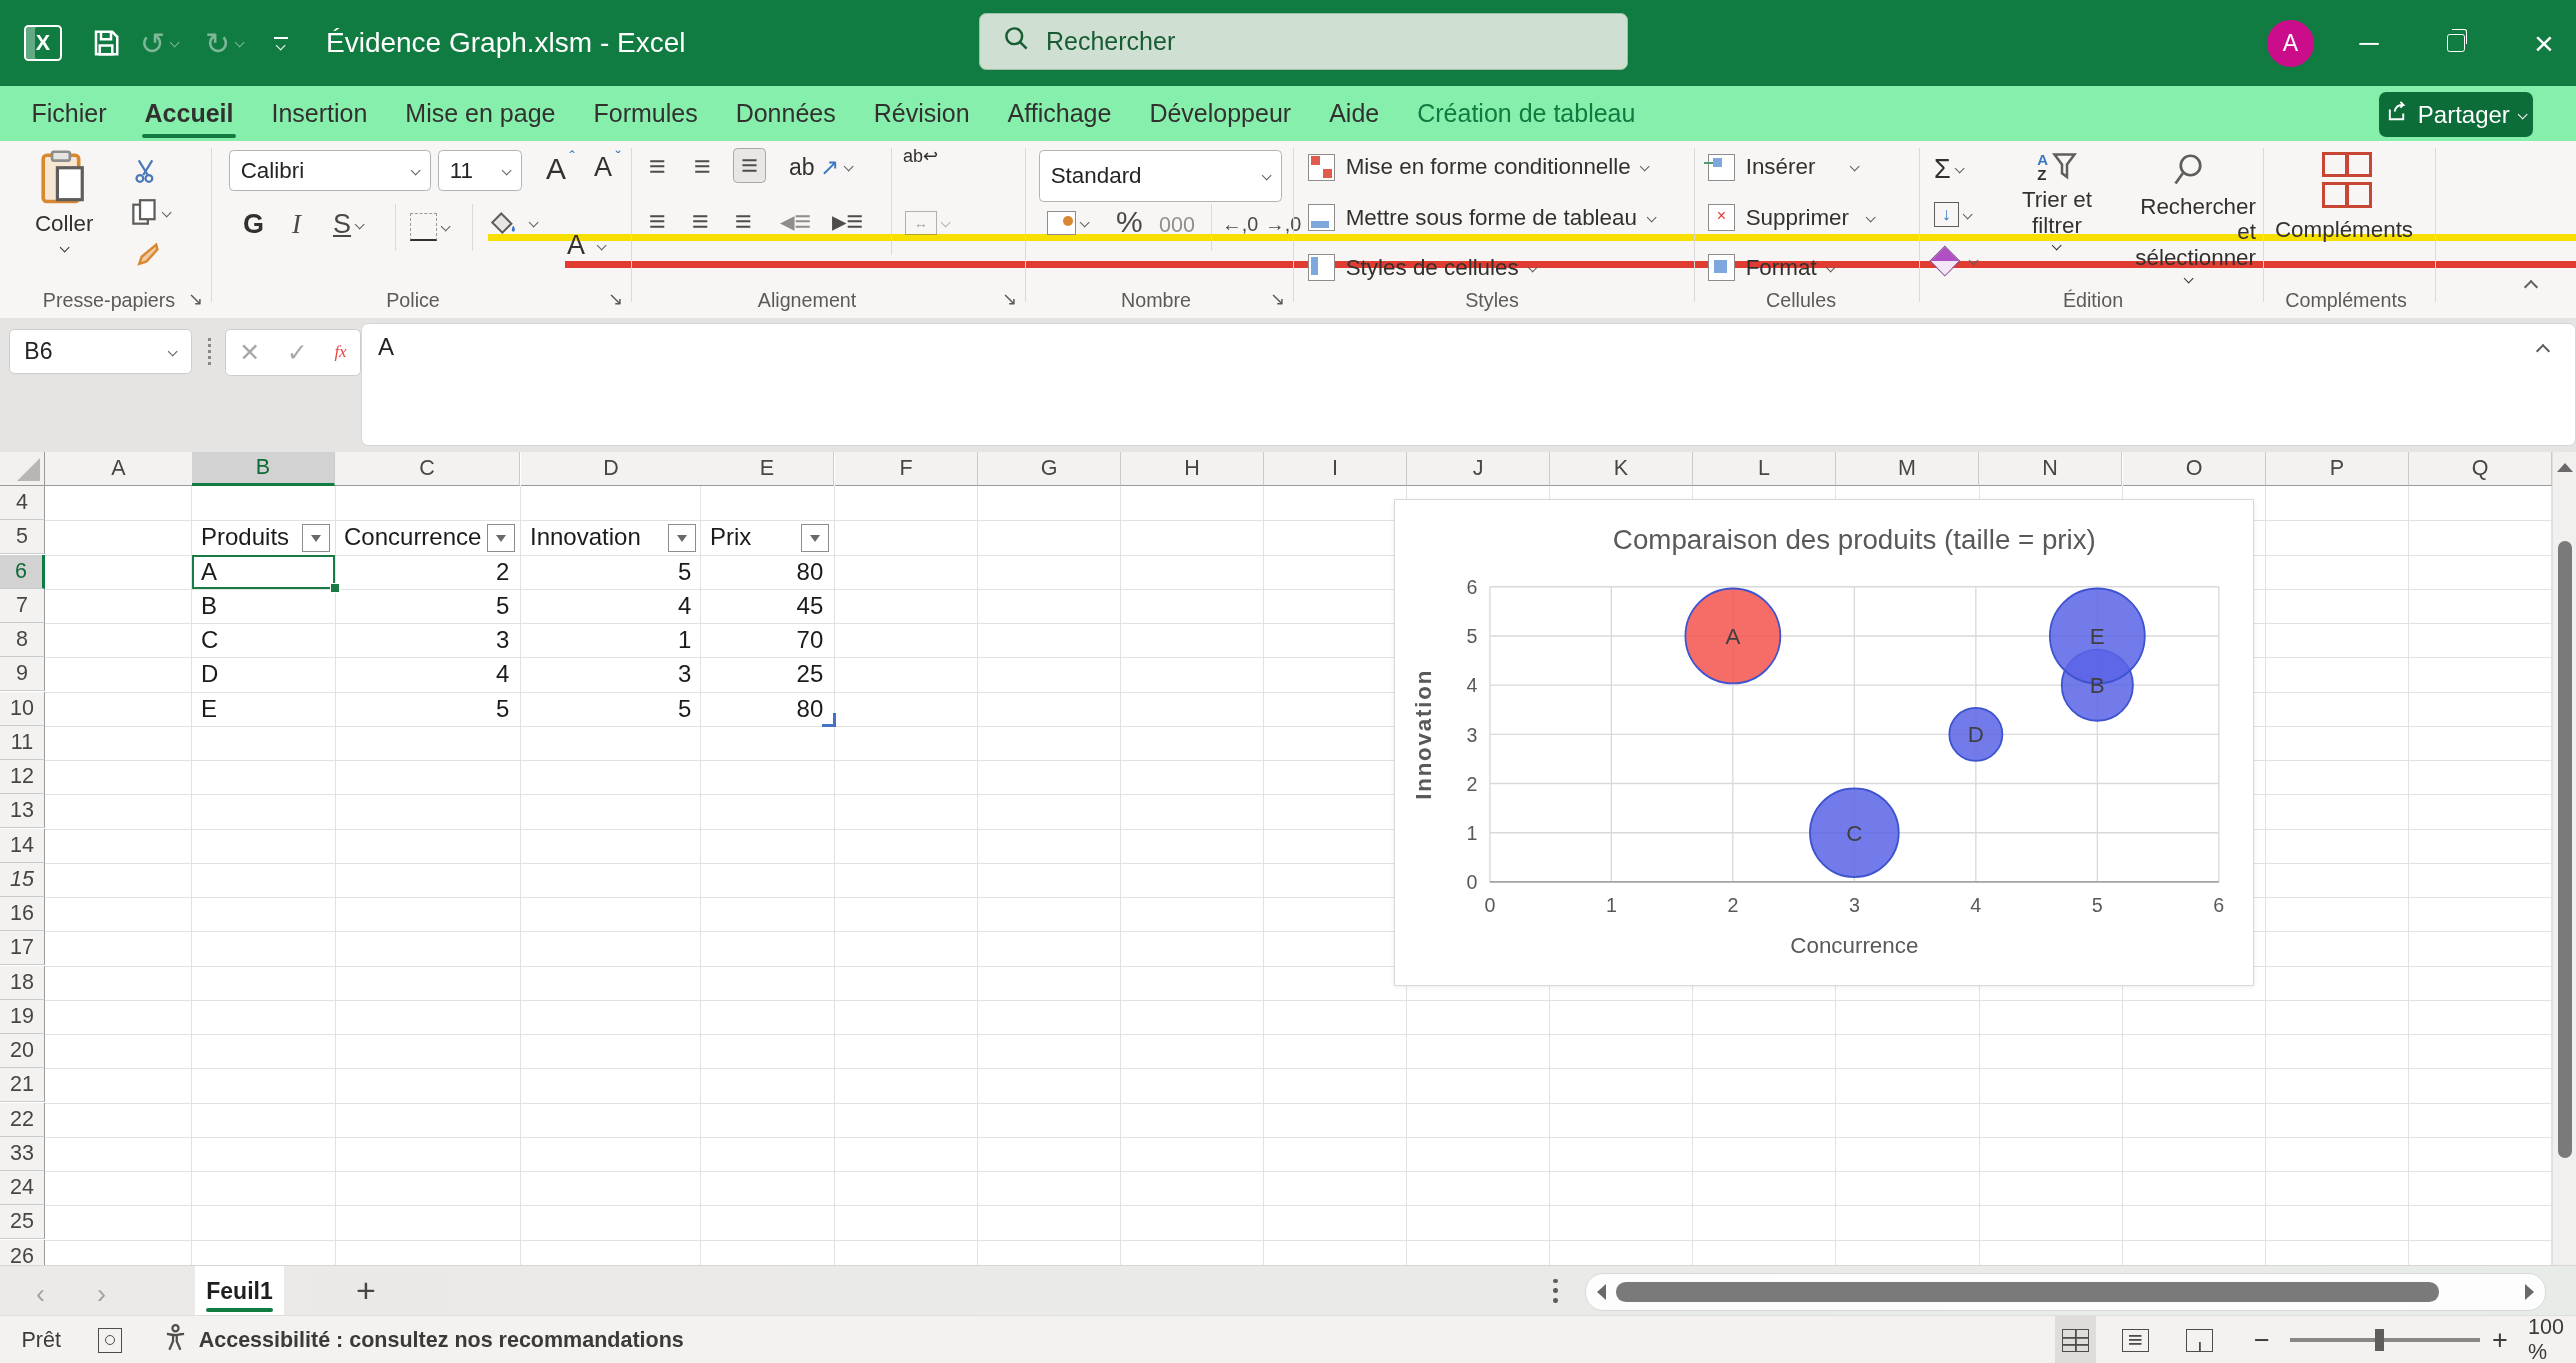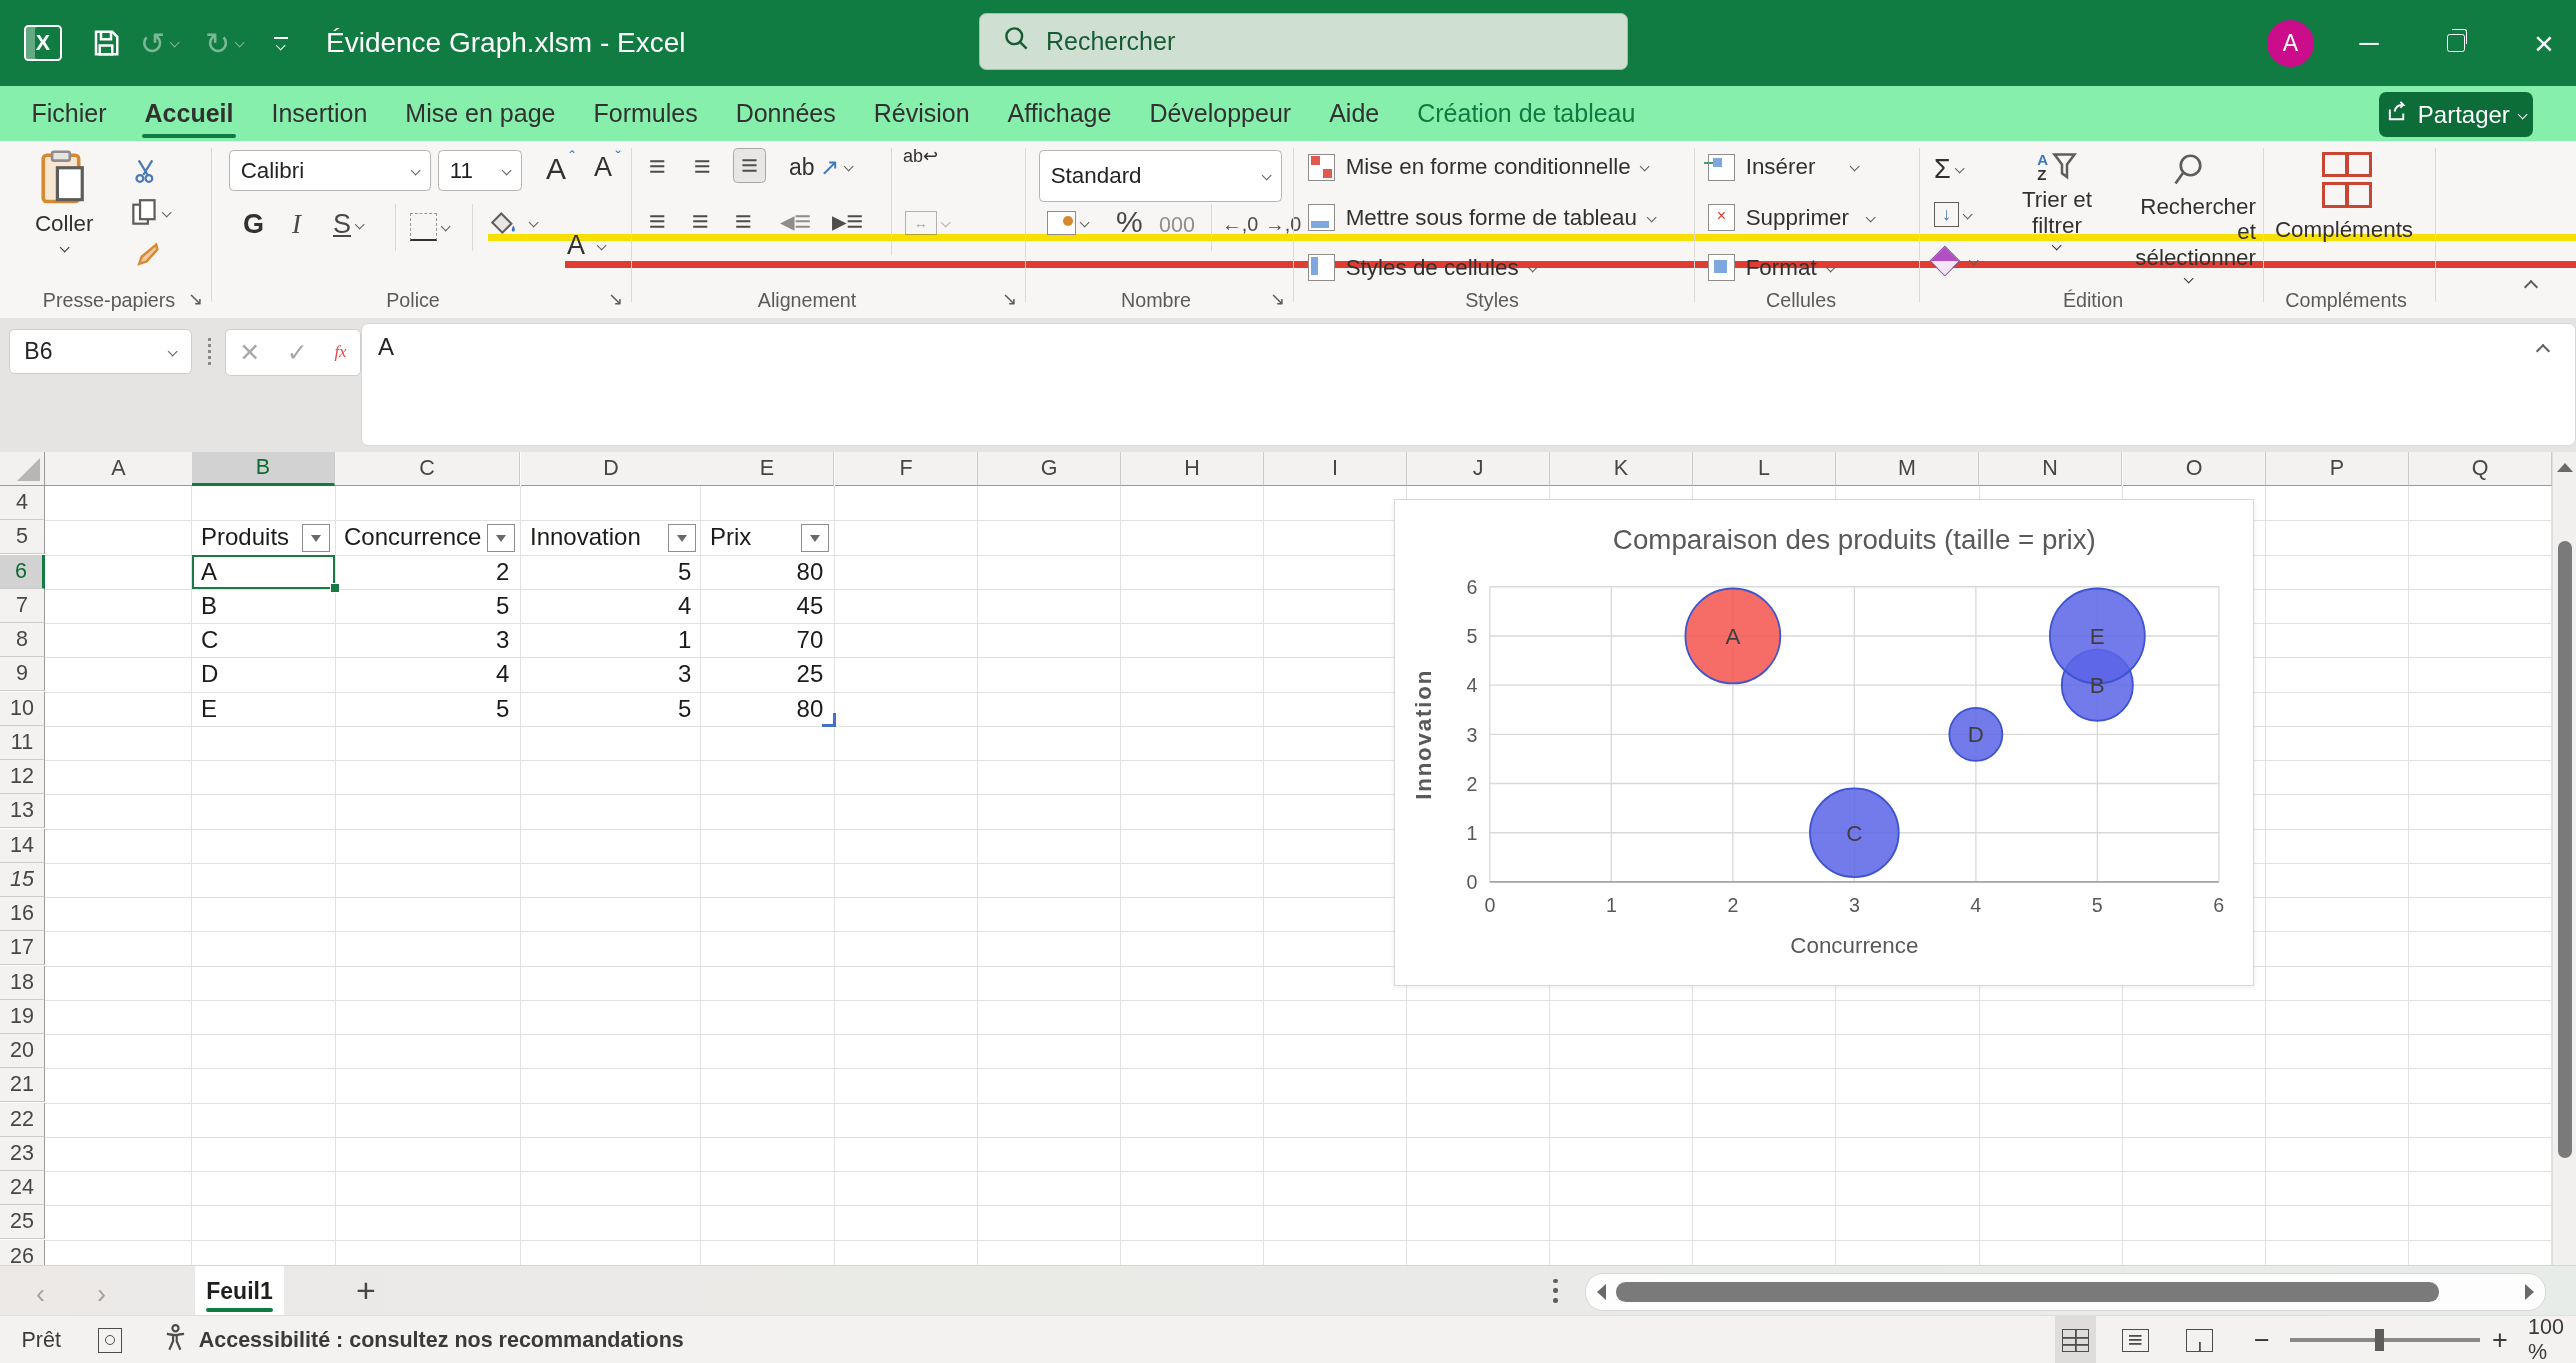--- a/index.html
+++ b/index.html
@@ -448,21 +448,21 @@
       <div class="rowh" style="top: 514px; height: 34px;">18</div>
       <div class="hline" style="left: 45px; top: 548px; width: 2507px;"></div>
       <div class="rowh" style="top: 548px; height: 34px;">19</div>
       <div class="hline" style="left: 45px; top: 582px; width: 2507px;"></div>
       <div class="rowh" style="top: 582px; height: 34px;">20</div>
       <div class="hline" style="left: 45px; top: 616px; width: 2507px;"></div>
       <div class="rowh" style="top: 616px; height: 34px;">21</div>
       <div class="hline" style="left: 45px; top: 651px; width: 2507px;"></div>
       <div class="rowh" style="top: 651px; height: 34px;">22</div>
       <div class="hline" style="left: 45px; top: 685px; width: 2507px;"></div>
-      <div class="rowh" style="top: 685px; height: 34px;">23</div>
+      <div class="rowh" style="top: 685px; height: 34px;">33</div>
       <div class="hline" style="left: 45px; top: 719px; width: 2507px;"></div>
       <div class="rowh" style="top: 719px; height: 34px;">24</div>
       <div class="hline" style="left: 45px; top: 753px; width: 2507px;"></div>
       <div class="rowh" style="top: 753px; height: 34px;">25</div>
       <div class="hline" style="left: 45px; top: 788px; width: 2507px;"></div>
       <div class="rowh" style="top: 788px; height: 34px;">26</div>
       <div class="cell txt" style="left: 192px; top: 68px; width: 143px; height: 34px;">Produits</div>
       <div class="filterbtn" style="left: 302px; top: 72px;">
         <i></i>
       </div>

